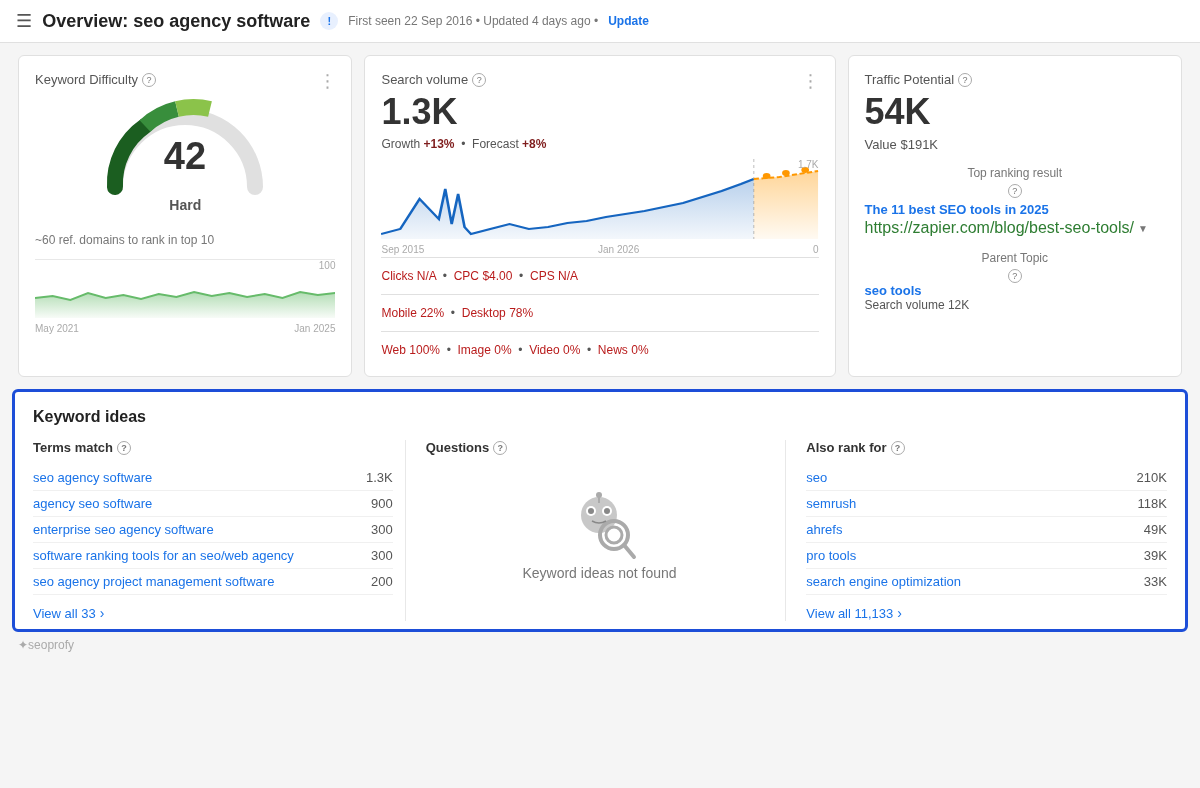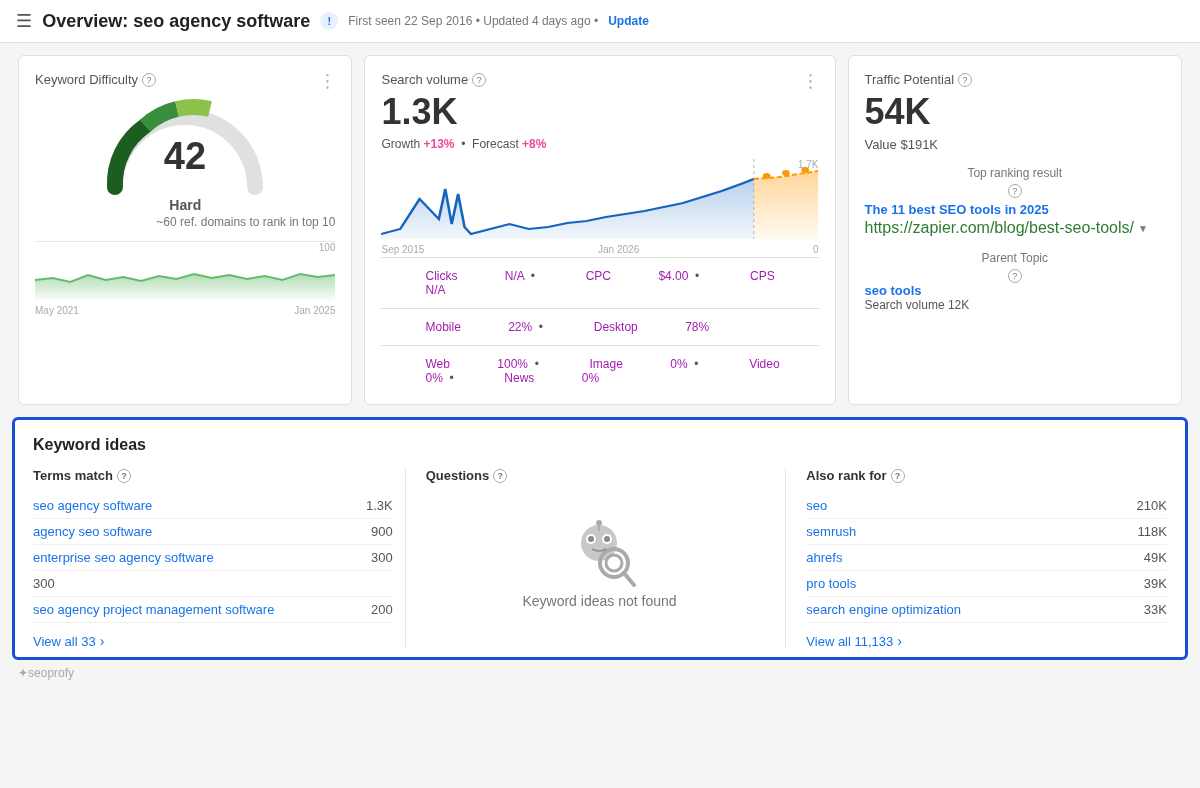--- a/index.html
+++ b/index.html
@@ -29,32 +29,32 @@
     .help-icon {
       width: 14px; height: 14px; border-radius: 50%; border: 1px solid #aaa;
       display: inline-flex; align-items: center; justify-content: center;
       font-size: 9px; color: #777; cursor: pointer;
     }
     .card-more { position: absolute; top: 14px; right: 14px; color: #aaa; cursor: pointer; font-size: 18px; letter-spacing: 1px; }
 
     
     .kd-card { flex: 1.1; }
     .gauge-label { font-size: 14px; color: #555; text-align: center; font-weight: bold; }
-    .gauge-sublabel { font-size: 12px; color: #777; text-align: right; margin-top: 2px; }
+    .gauge-sublabel { font-size: 12px; color: #777; text-align: left; margin-top: 20px; }
     .gauge-wrapper { position: relative; width: 180px; height: 110px; margin: 0 auto; }
 
     
     .sv-card { flex: 1.6; }
     .sv-number { font-size: 36px; font-weight: bold; color: #333; margin: 4px 0; }
     .sv-growth { font-size: 12px; color: #555; margin-bottom: 8px; }
-    .green-text { color: #ec4899; font-weight: bold; }
+    .green-text { color: #7f1d1d; font-weight: bold; }
     .chart-area { height: 90px; position: relative; margin-bottom: 8px; }
     .divider { border: none; border-top: 1px solid #e0e0e0; margin: 8px 0; }
     .stat-row { font-size: 12px; color: #555; padding: 3px 0; }
-    .stat-row span { color: #a21caf; margin-left: 44px; }
+    .stat-row span { color: #b91c1c; }
 
     
     .tp-card { flex: 1.1; }
     .tp-number { font-size: 36px; font-weight: bold; color: #333; margin: 4px 0; }
     .tp-value { font-size: 13px; color: #555; }
     .tp-section { margin-top: 14px; }
     .tp-section-title { font-size: 12px; color: #777; display: flex; align-items: center; gap: 4px; flex-direction: column; }
     .tp-link { color: #1a73e8; font-weight: bold; font-size: 13px; text-decoration: none; cursor: pointer; display: block; margin-top: 4px; }
     .tp-url { color: #2e7d32; font-size: 16px; text-decoration: none; cursor: pointer; }
     .tp-arrow { color: #777; font-size: 10px; }
@@ -276,20 +276,21 @@
       </div>
       <div class="ki-row">
         <a class="ki-link">agency seo software</a>
         <span class="ki-vol">900</span>
       </div>
       <div class="ki-row">
         <a class="ki-link">enterprise seo agency software</a>
         <span class="ki-vol">300</span>
       </div>
       <div class="ki-row">
+        <a class="ki-link">software ranking tools for an seo/web agency</a>
         <span class="ki-vol">300</span>
       </div>
       <div class="ki-row">
         <a class="ki-link">seo agency project management software</a>
         <span class="ki-vol">200</span>
       </div>
 
       <a class="view-all">
         <span>View all 33</span>
         <span class="chevron">›</span>

